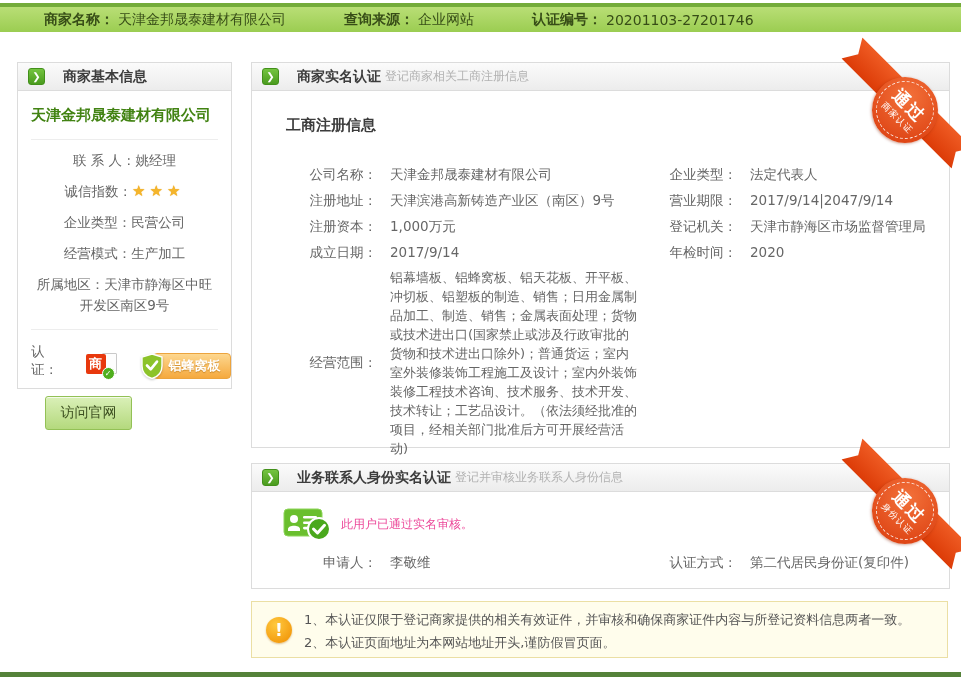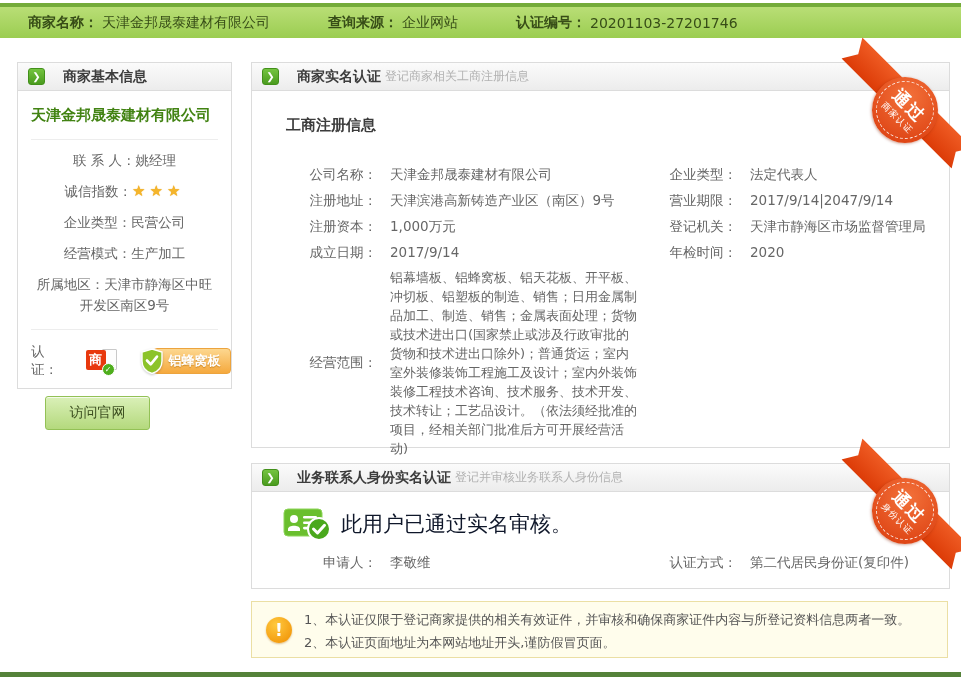--- a/index.html
+++ b/index.html
@@ -2,22 +2,22 @@
 <html><head>
 <meta charset="utf-8">
 <style>
   * { margin:0; padding:0; box-sizing:border-box; }
   html,body { background:#fff; }
   body { font-family:"DejaVu Sans","Liberation Sans",sans-serif; }
   .page { position:relative; width:961px; height:684px; background:#fff; overflow:hidden; }
 
   
   .topline { position:absolute; left:0; top:3px; width:961px; height:4px; background:#74ab3a; }
-  .topbar { position:absolute; left:0; top:7px; width:961px; height:31px;
-            background:linear-gradient(#b9de76,#9bcd51); display:flex; align-items:center; padding:0 0 0 28px; }
+  .topbar { position:absolute; left:0; top:7px; width:961px; height:25px;
+            background:linear-gradient(#b9de76,#9bcd51); display:flex; align-items:center; padding:0 0 0 44px; }
   .tb-item { display:flex; align-items:center; font-size:14px; color:#374d17; white-space:nowrap; }
   .tb-item + .tb-item { margin-left:58px; }
   .tb-label { font-weight:bold; }
   .tb-value { margin-left:4px; }
 
   
   .box { position:absolute; background:#fff; border:1px solid #dcdcdc; }
   .sec-hd { height:28px; background:linear-gradient(#fbfbfb,#ececec); border-bottom:1px solid #dcdcdc;
             display:flex; align-items:center; padding:0 10px; }
   .arrow-ico { width:17px; height:17px; flex:none; border-radius:3px; background:linear-gradient(#74c440,#4a9b1e);
@@ -25,34 +25,34 @@
                border:1px solid #42901a; }
   .sec-title { margin-left:18px; font-size:14px; font-weight:bold; color:#3c3c3c; white-space:nowrap; }
   .sec-sub { margin-left:4px; font-size:12px; color:#b2b2b2; white-space:nowrap; }
 
   
   .sidebar { left:17px; top:62px; width:215px; height:327px; }
   .sb-body { padding:0 13px; }
   .company { color:#428313; font-weight:bold; font-size:15px; padding:15px 0 14px; border-bottom:1px solid #ededed; }
   .info-row { font-size:13.5px; color:#666; margin-top:10px; line-height:21px;text-align:center; }
   .star { color:#f5b52b; font-size:15px; margin-right:4px; text-shadow:0 0 1px #e09a10; }
-  .cert-row { border-top:1px solid #ededed; margin-top:13px; padding-top:13px; display:flex; align-items:center;
+  .cert-row { border-top:1px solid #ededed; margin-top:13px; padding-top:13px; display:flex; align-items:flex-end;
               font-size:13.5px; color:#666;gap:8px; }
   .shang-badge { position:relative; width:32px; height:27px; margin-left:6px; flex:none; }
   .shang-page { position:absolute; right:1px; top:1px; width:15px; height:21px; background:#fdfdfd; border:1px solid #c9c9c9; border-radius:1px; }
   .shang-red { position:absolute; left:0; top:2px; width:20px; height:20px; background:#e8380d; border-radius:2px;
                color:#fff; font-size:13px; font-weight:bold; display:flex; align-items:center; justify-content:center; }
   .shang-chk { position:absolute; right:3px; bottom:-1px; width:13px; height:13px; background:#4fae1d; border:1px solid #fff;
                border-radius:50%; color:#fff; font-size:8px; display:flex; align-items:center; justify-content:center; }
   .realname-badge { display:inline-flex; align-items:center; margin-left:14px; position:relative; }
   .shield-ico { position:relative; z-index:2; flex:none; width:24px; height:26px; filter:drop-shadow(0 1px 1px rgba(0,0,0,.2)); }
   .rn-pill { background:linear-gradient(#fdd78f,#f5a93e); border:1px solid #eca43e; border-radius:4px;
              color:#fff; font-weight:bold; font-size:13px; padding:3px 9px 3px 15px; margin-left:-11px;
              text-shadow:0 1px 1px rgba(170,100,0,.55); white-space:nowrap; }
-  .visit-btn { display:block; margin:17px 0 0 14px; width:105px; height:34px; cursor:pointer;
+  .visit-btn { display:block; margin:17px 0 0 14px; width:87px; height:34px; cursor:pointer;
                background:linear-gradient(#daf0b8,#b4d97d); border:1px solid #93c156; border-radius:3px;
                font-size:14px; color:#3c4f20; font-family:inherit; box-shadow:inset 0 1px 0 rgba(255,255,255,.7); }
 
   
   .box1 { left:251px; top:62px; width:699px; height:386px; }
   .subhead { margin:25px 0 0 34px; font-size:15px; font-weight:bold; color:#3c3c3c; }
   .fields { display:flex; margin-top:26px; }
   .col-left { width:388px; flex:none; }
   .col-right { flex:1; }
   .f-row { display:flex; line-height:26px; font-size:13.5px; color:#666; }
@@ -60,21 +60,21 @@
   .f-label-r { width:97px; flex:none; text-align:right; white-space:nowrap; }
   .f-value { margin-left:13px; white-space:nowrap; }
   .scope-row { display:flex; align-items:center; margin-top:3px; font-size:13.5px; color:#666; }
   .scope-val { width:320px; margin-left:13px; font-size:13px; line-height:19px; color:#666; }
   .tail-row { margin-top:7px; }
 
   
   .box2 { left:251px; top:463px; width:699px; height:126px; }
   .pass-row { display:flex; align-items:center; margin:15px 0 0 31px; }
   .idcard-ico { flex:none; width:48px; height:34px; }
-  .pass-text { margin-left:10px; font-size:21px; color:#0f172a; }
+  .pass-text { margin-left:10px; font-size:12px; color:#ec4899; }
   .apply-row { display:flex; margin-top:8px; }
 
   
   .notice { position:absolute; left:251px; top:601px; width:697px; height:57px; background:#fffdec;
             border:1px solid #ebdfa4; display:flex; align-items:flex-start; padding:5px 10px 0 6px; }
   .warn-ico { flex:none; width:26px; height:26px; margin:10px 12px 0 8px; border-radius:50%;
               background:radial-gradient(circle at 38% 30%,#ffc93f,#ef8d00); color:#fff; font-weight:bold; font-size:17px;
               display:flex; align-items:center; justify-content:center; box-shadow:0 1px 2px rgba(170,100,0,.4); }
   .notice-lines { font-size:13px; color:#555; line-height:23px; padding-top:1px; }
 

